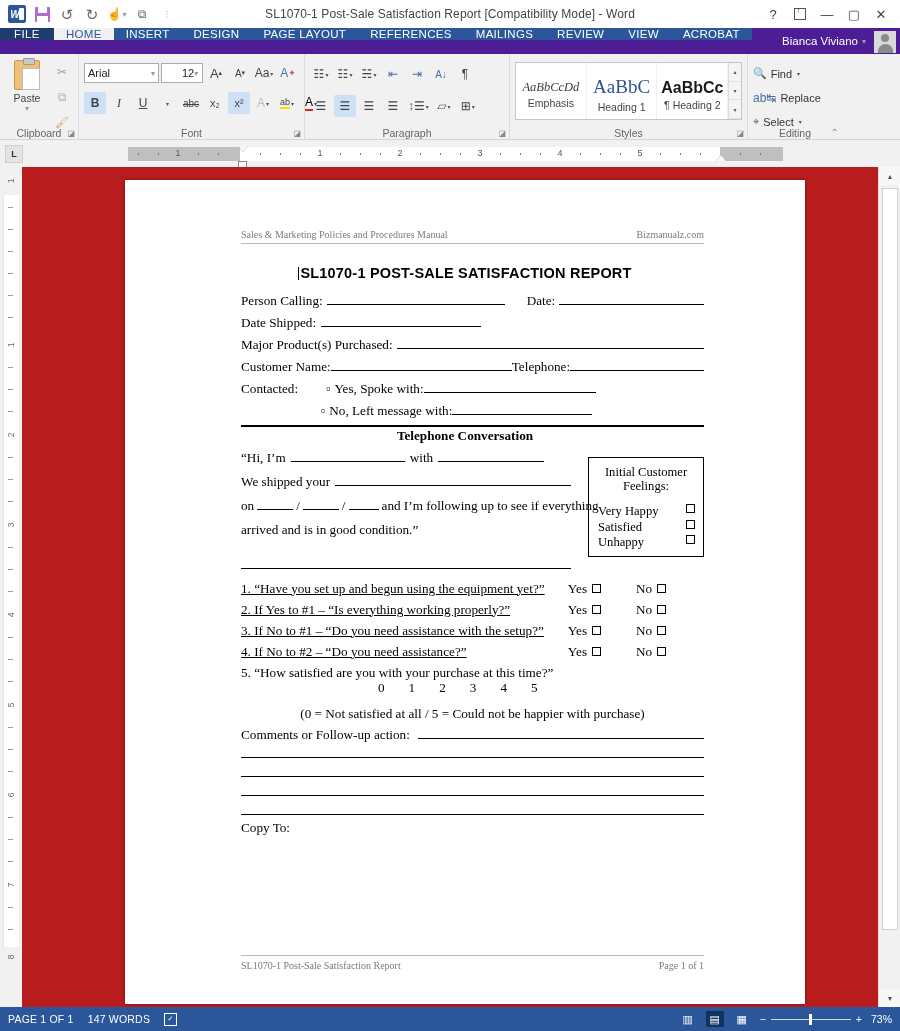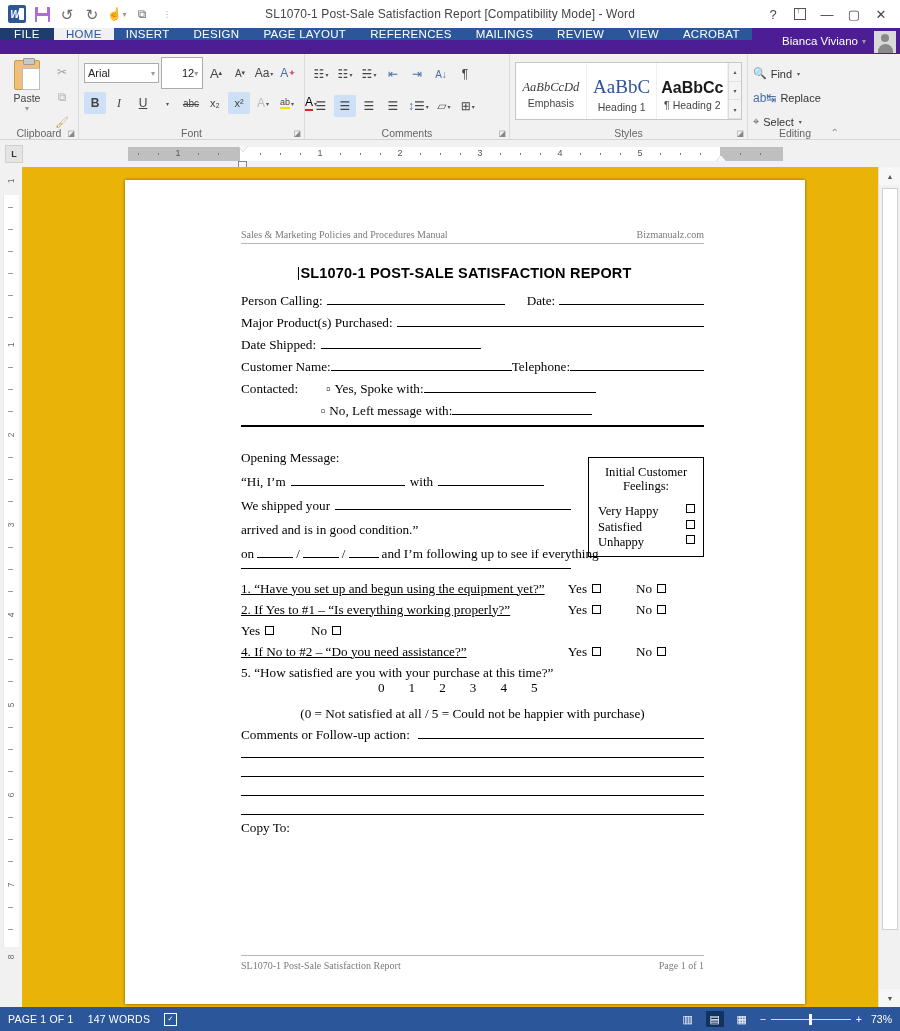--- a/index.html
+++ b/index.html
@@ -99,21 +99,21 @@
   .clipboard-ico::after { content:""; position:absolute; left:7px; top:7px; width:16px; height:20px; background:#fff; border:1px solid #bdbdbd; }
   .paste-lbl { font-size: 10.5px; color: #444; margin-top: 2px; }
 
   
   .fontname {
     width: 88px; height: 20px; background: #fff; border: 1px solid #acacac;
     font-size: 11px; color: #222; padding: 0 3px; display: flex; align-items: center;
     justify-content: space-between;
   }
   .fontsize {
-    width: 38px; height: 32px; background: #fff; border: 1px solid #acacac;
+    width: 38px; height: 20px; background: #fff; border: 1px solid #acacac;
     font-size: 11px; color: #222; padding: 0 20px; display: flex; align-items: center;
     justify-content: space-between;
   }
   .u-bar { border-bottom: 2px solid #d62828; }
   .u-yel { border-bottom: 2px solid #f5e000; }
 
   
   .stylebox { display: flex; border: 1px solid #c6c6c6; background: #fff; height: 58px; }
   .stylecell {
     width: 72px; display: flex; flex-direction: column; align-items: center;
@@ -151,21 +151,21 @@
     position: absolute; left: 0; top: 167px; width: 22px; height: 840px; background: #f1f1f1;
   }
   .vr-white { position: absolute; left: 3px; top: 28px; width: 16px; height: 752px; background: #fff; border-left:1px solid #e6e6e6;}
   .vr-num { position: absolute; left: 11px; font-size: 8.5px; color: #6a6a6a;
             transform: translate(-50%, -50%) rotate(-90deg); }
   .vr-tick { position: absolute; left: 8px; width: 5px; height: 1px; background: #9a9a9a; }
 
   
   .docarea {
     position: absolute; left: 22px; top: 167px; width: 856px; height: 840px;
-    background: #eab308; overflow: hidden;
+    background: #b91c1c; overflow: hidden;
   }
   .page {
     position: absolute; left: 103px; top: 13px; width: 680px; height: 824px;
     background: #fff; box-shadow: 0 0 3px rgba(0,0,0,.45);
   }
   .page-inner { position: absolute; left: 0; top: 0; right: 0; bottom: 0;
                 font-family: "Liberation Serif", serif; color: #000; }
 
   .dochead {
     position: absolute; left: 116px; top: 49px; width: 463px;
@@ -423,21 +423,21 @@
       </div>
       <div class="rrow" style="margin-top:6px">
         <div class="rbtn">☰</div>
         <div class="rbtn on">☰</div>
         <div class="rbtn">☰</div>
         <div class="rbtn">☰</div>
         <div class="rbtn"><span style="color:#4a6fa5">↕</span>☰<span class="caret">▾</span></div>
         <div class="rbtn">▱<span class="caret">▾</span></div>
         <div class="rbtn">⊞<span class="caret">▾</span></div>
       </div>
-      <div class="rlabel">Comments</div>
+      <div class="rlabel">Paragraph</div>
       <div class="dlg">◪</div>
     </div>
 
     <div class="rgroup" style="width:238px">
       <div class="stylebox" style="margin-top:4px">
         <div class="stylecell">
           <div class="prev" style="font-family:'Liberation Serif',serif;font-style:italic;font-size:12.5px;color:#3b3b3b">AaBbCcDd</div>
           <div class="nm">Emphasis</div>
         </div>
         <div class="stylecell">
@@ -574,26 +574,26 @@
 
         <div class="fields">
           <div class="frow">
             <span class="lbl">Person Calling:</span>
             <span class="rule" style="width:178px;margin-left:4px"></span>
             <span class="gap" style="width:22px"></span>
             <span class="lbl">Date:</span>
             <span class="grow" style="margin-left:4px"></span>
           </div>
           <div class="frow">
+            <span class="lbl">Date Shipped:</span>
+            <span class="rule" style="width:160px;margin-left:5px"></span>
+          </div>
+          <div class="frow">
             <span class="lbl">Major Product(s) Purchased:</span>
             <span class="grow" style="margin-left:4px"></span>
-          </div>
-          <div class="frow">
-            <span class="lbl">Date Shipped:</span>
-            <span class="rule" style="width:160px;margin-left:5px"></span>
           </div>
           <div class="frow">
             <span class="lbl">Customer Name:</span>
             <span class="rule" style="width:181px"></span>
             <span class="lbl">Telephone:</span>
             <span class="grow"></span>
           </div>
           <div class="frow">
             <span class="lbl">Contacted:</span>
             <span class="gap" style="width:28px"></span>
@@ -603,42 +603,40 @@
           </div>
           <div class="frow">
             <span class="gap" style="width:80px"></span>
             <span class="cb">▫</span>
             <span class="lbl" style="margin-left:4px">No, Left message with:</span>
             <span class="rule" style="width:140px"></span>
           </div>
         </div>
 
         <div class="thickrule"></div>
+        <div class="sechead">Telephone Conversation</div>
 
         <div class="convo">
-          <div class="cline">
-            <span>Opening Message:</span>
-          </div>
           <div class="cline">
             <span>“Hi, I’m</span>
             <span class="rule" style="width:114px;margin:0 5px"></span>
             <span>with</span>
             <span class="rule" style="width:106px;margin-left:5px"></span>
           </div>
           <div class="cline">
             <span>We shipped your</span>
             <span class="grow" style="margin-left:5px"></span>
           </div>
           <div class="cline">
-            <span>arrived and is in good condition.”</span>
-          </div>
-          <div class="cline">
             <span>on</span>
             <span class="rule" style="width:36px;margin:0 3px"></span>/<span class="rule" style="width:36px;margin:0 3px"></span>/<span class="rule" style="width:30px;margin:0 3px"></span>
             <span>and I’m following up to see if everything</span>
+          </div>
+          <div class="cline">
+            <span>arrived and is in good condition.”</span>
           </div>
         </div>
 
         <div class="feelbox">
           <div class="ttl">
             <div>Initial Customer</div>
             <div>Feelings:</div>
           </div>
           <div class="feel-list">
             <div class="feel-row">
@@ -675,20 +673,21 @@
             <span class="yn">
                 <span>Yes</span>
                 <span class="chk"></span>
               </span>
             <span class="yn">
                 <span>No</span>
                 <span class="chk"></span>
               </span>
           </div>
           <div class="qrow">
+            <span class="qtext">3. If No to #1 – “Do you need assistance with the setup?”</span>
             <span class="yn">
                 <span>Yes</span>
                 <span class="chk"></span>
               </span>
             <span class="yn">
                 <span>No</span>
                 <span class="chk"></span>
               </span>
           </div>
           <div class="qrow">

